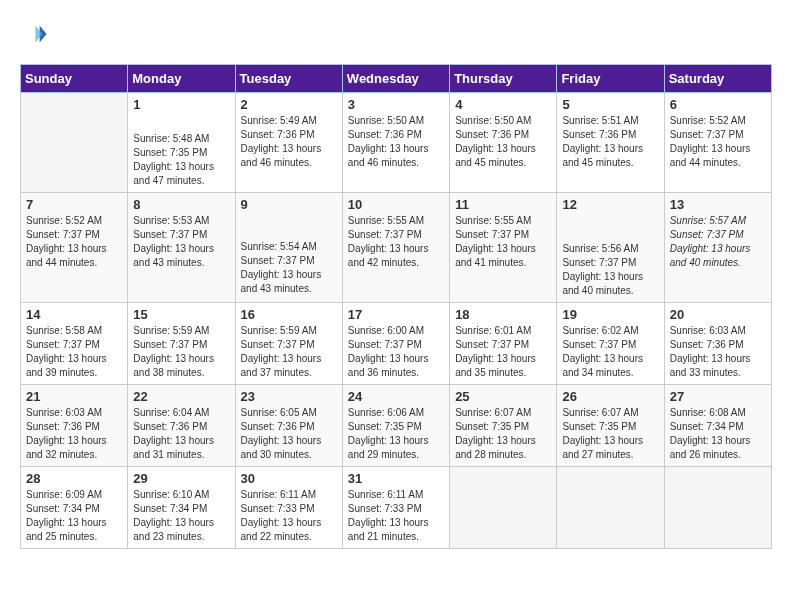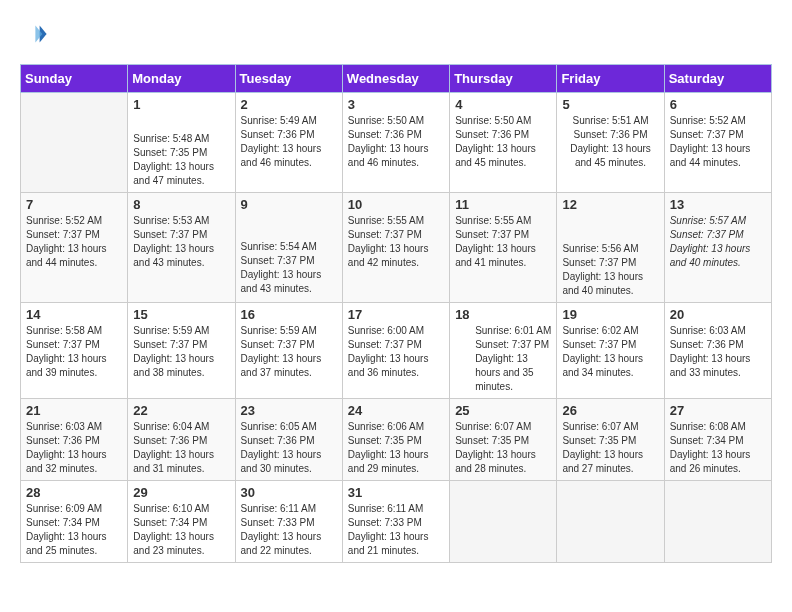--- a/index.html
+++ b/index.html
@@ -43,21 +43,21 @@
     .subtitle {
       font-size: 15px;
       color: #555;
     }
     table {
       width: 100%;
       border-collapse: collapse;
       table-layout: fixed;
     }
     thead tr th {
-      background-color: #6d28d9;
+      background-color: #4c1d95;
       color: #fff;
       font-size: 13px;
       font-weight: bold;
       padding: 6px 4px;
       text-align: left;
       border: 1px solid #aac4e0;
     }
     tbody tr td {
       border: 1px solid #ccc;
       vertical-align: top;
@@ -138,21 +138,21 @@
 Daylight: 13 hours and 46 minutes.</div>
         </td>
         <td>
           <span class="day-num">4</span>
           <div class="day-info" style="white-space: pre-line;">Sunrise: 5:50 AM
 Sunset: 7:36 PM
 Daylight: 13 hours and 45 minutes.</div>
         </td>
         <td>
           <span class="day-num">5</span>
-          <div class="day-info" style="white-space: pre-line; text-align: center;">Sunrise: 5:51 AM
+          <div class="day-info" style="white-space: pre-line;">Sunrise: 5:51 AM
 Sunset: 7:36 PM
 Daylight: 13 hours and 45 minutes.</div>
         </td>
         <td>
           <span class="day-num">6</span>
           <div class="day-info" style="white-space: pre-line;">Sunrise: 5:52 AM
 Sunset: 7:37 PM
 Daylight: 13 hours and 44 minutes.</div>
         </td>
       </tr>
@@ -220,21 +220,21 @@
 Daylight: 13 hours and 37 minutes.</div>
         </td>
         <td>
           <span class="day-num">17</span>
           <div class="day-info" style="white-space: pre-line;">Sunrise: 6:00 AM
 Sunset: 7:37 PM
 Daylight: 13 hours and 36 minutes.</div>
         </td>
         <td>
           <span class="day-num">18</span>
-          <div class="day-info" style="white-space: pre-line; margin-left: 20px;">Sunrise: 6:01 AM
+          <div class="day-info" style="white-space: pre-line;">Sunrise: 6:01 AM
 Sunset: 7:37 PM
 Daylight: 13 hours and 35 minutes.</div>
         </td>
         <td>
           <span class="day-num">19</span>
           <div class="day-info" style="white-space: pre-line;">Sunrise: 6:02 AM
 Sunset: 7:37 PM
 Daylight: 13 hours and 34 minutes.</div>
         </td>
         <td>

